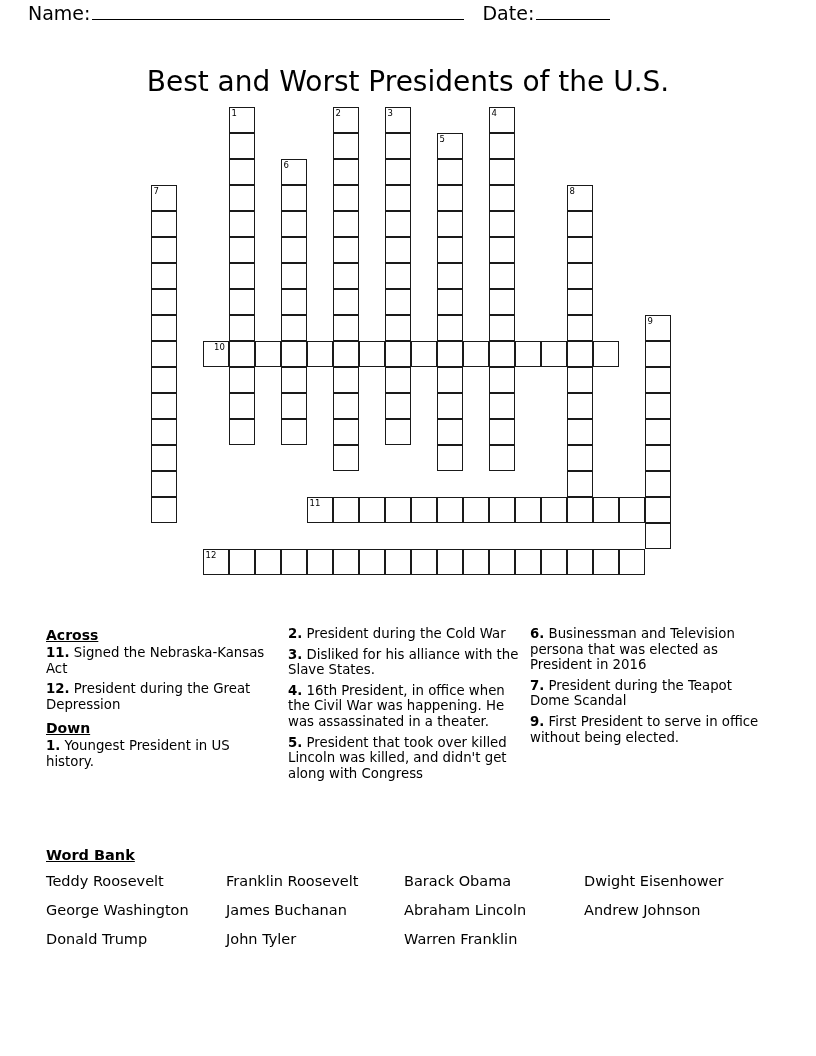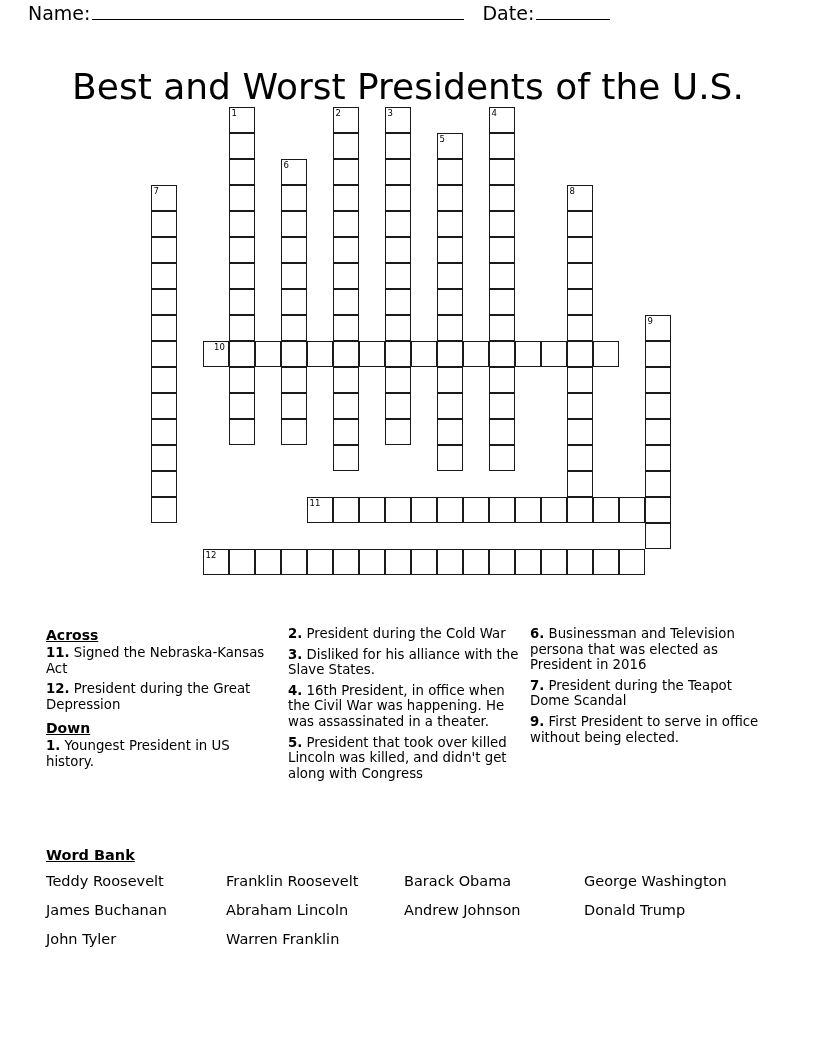--- a/index.html
+++ b/index.html
@@ -43,21 +43,21 @@
   .nd-date-label { margin-left: 18px; }
   .nd-date-rule { width: 74px; margin-left: 2px; }
 
   
   .title {
     position: absolute;
     left: 0;
     top: 40px;
     width: 816px;
     text-align: center;
-    font-size: 36px;
+    font-size: 28px;
     line-height: 46px;
     font-weight: normal;
     font-family: "DejaVu Sans", sans-serif;
     letter-spacing: 0px;
   }
 
   
   #grid-wrap {
     position: absolute;
     left: 0;
@@ -345,20 +345,21 @@
   </div>
 
 </div>
 
 <div class="wordbank">
   <span class="wb-head">Word Bank</span>
   <div class="wb-grid">
     <span class="wb-item">Teddy Roosevelt</span>
     <span class="wb-item">Franklin Roosevelt</span>
     <span class="wb-item">Barack Obama</span>
+    <span class="wb-item">Dwight Eisenhower</span>
     <span class="wb-item">George Washington</span>
     <span class="wb-item">James Buchanan</span>
     <span class="wb-item">Abraham Lincoln</span>
     <span class="wb-item">Andrew Johnson</span>
     <span class="wb-item">Donald Trump</span>
     <span class="wb-item">John Tyler</span>
     <span class="wb-item">Warren Franklin</span>
   </div>
 </div>
 

